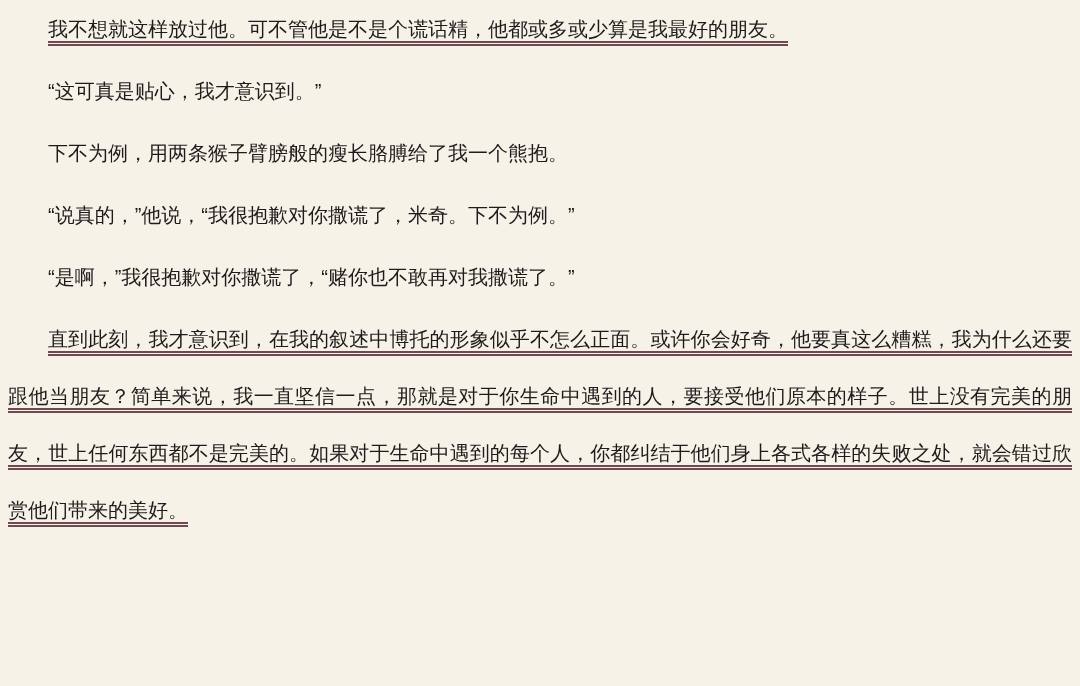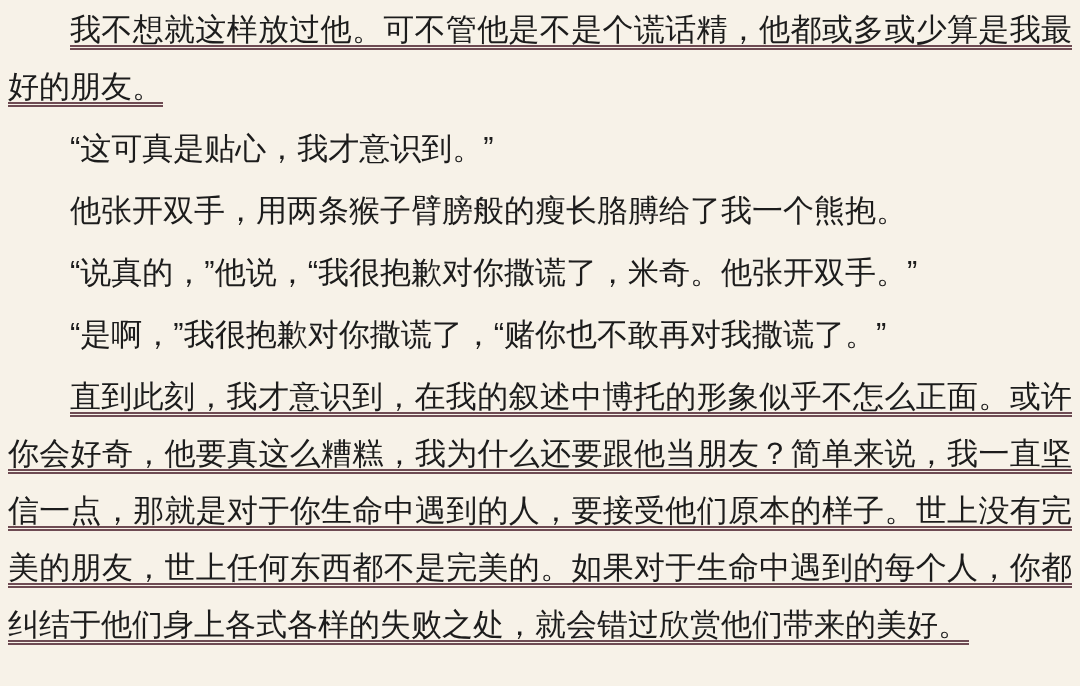--- a/index.html
+++ b/index.html
@@ -14,21 +14,21 @@
     font-family:"Liberation Sans",sans-serif;
   }
   .page{
     box-sizing:border-box;
     width:1080px;height:686px;
     padding:1px 8px 0 8px;
     background:var(--page-bg);
   }
   .book-text p{
     margin:0 0 5px 0;
-    font-size:31px;
+    font-size:20px;
     line-height:57px;
     color:var(--text-color);
     text-align:justify;
     text-indent:2em;
     word-break:break-all;
   }
   .book-text p:last-child{margin-bottom:0;}
   .hl{
     text-decoration-line:underline;
     text-decoration-style:double;
@@ -38,18 +38,18 @@
     text-decoration-skip-ink:none;
   }
 </style>
 </head>
 <body>
 
 <div class="page">
   <div class="book-text">
       <p><span class="hl">我不想就这样放过他。可不管他是不是个谎话精，他都或多或少算是我最好的朋友。</span></p>
       <p><span>“这可真是贴心，我才意识到。”</span></p>
-      <p><span>他张开双手，用两条猴子臂膀般的瘦长胳膊给了我一个熊抱。</span></p>
-      <p><span>“说真的，”他说，“我很抱歉对你撒谎了，米奇。他张开双手。”</span></p>
+      <p><span>下不为例，用两条猴子臂膀般的瘦长胳膊给了我一个熊抱。</span></p>
+      <p><span>“说真的，”他说，“我很抱歉对你撒谎了，米奇。下不为例。”</span></p>
       <p><span>“是啊，”我很抱歉对你撒谎了，“赌你也不敢再对我撒谎了。”</span></p>
       <p><span class="hl">直到此刻，我才意识到，在我的叙述中博托的形象似乎不怎么正面。或许你会好奇，他要真这么糟糕，我为什么还要跟他当朋友？简单来说，我一直坚信一点，那就是对于你生命中遇到的人，要接受他们原本的样子。世上没有完美的朋友，世上任何东西都不是完美的。如果对于生命中遇到的每个人，你都纠结于他们身上各式各样的失败之处，就会错过欣赏他们带来的美好。</span></p>
     </div>
 </div>
 
 </body></html>

